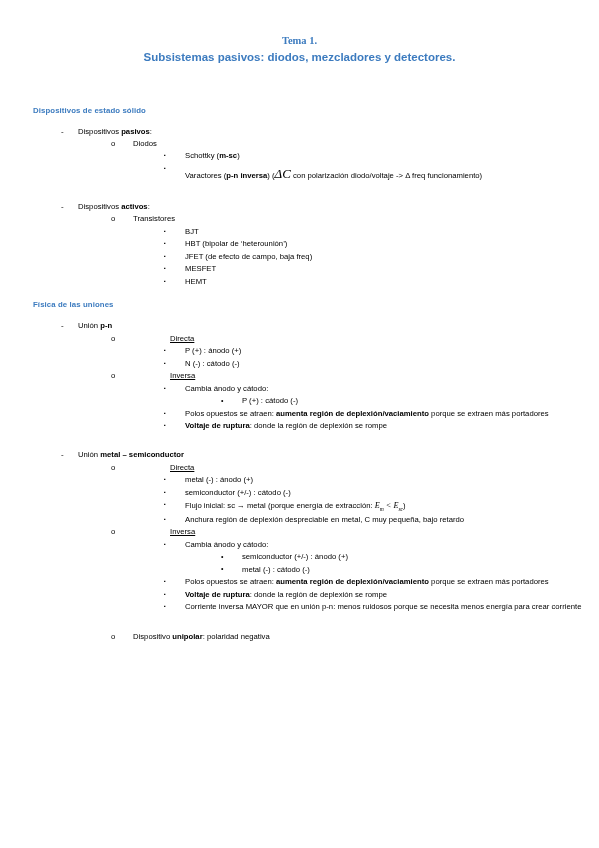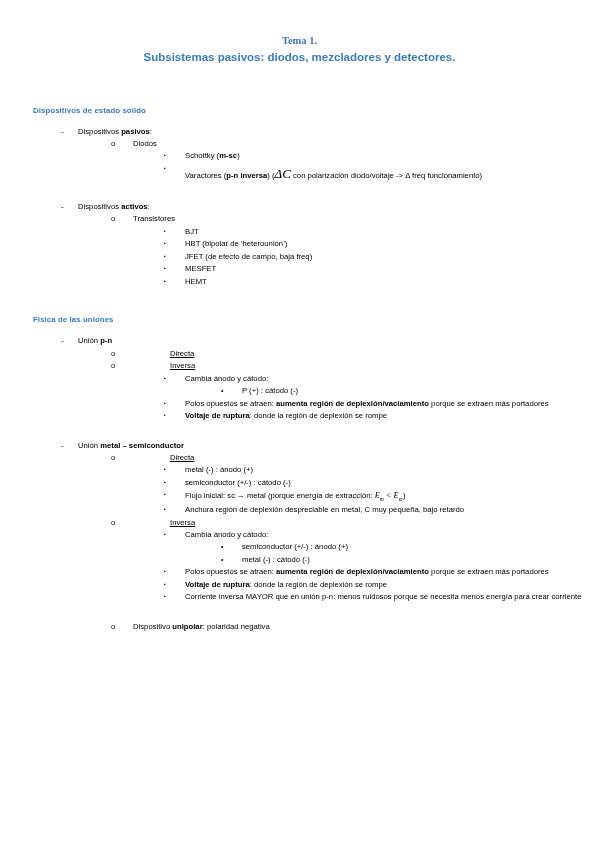--- a/index.html
+++ b/index.html
@@ -37,21 +37,21 @@
   
   .section-head {
     color: #3C7BBF;
     font-weight: bold;
     font-size: 7.8px;
     margin: 0;
     padding-left: 33px;
     letter-spacing: .1px;
   }
   .sec-1 { margin-top: 41px; }
-  .sec-2 { margin-top: 27px; }
+  .sec-2 { margin-top: 12px; }
 
   
   ul {
     list-style: none;
     margin: 0;
     padding: 0;
   }
   li {
     position: relative;
     font-size: 7.7px;
@@ -184,20 +184,30 @@
     <li class="gap-top">
       <span class="marker">-</span>
       <span class="txt"><span>Unión </span><b>p-n</b></span>
 
       <ul class="lvl2">
 
         <li>
           <span class="marker">o</span>
           <span class="txt"><u class="ul">Directa</u></span>
 
+          <ul class="lvl3">
+            <li>
+              <span class="marker">▪</span>
+              <span class="txt">P (+) : ánodo (+)</span>
+            </li>
+            <li>
+              <span class="marker">▪</span>
+              <span class="txt">N (-) : cátodo (-)</span>
+            </li>
+          </ul>
         </li>
 
         <li>
           <span class="marker">o</span>
           <span class="txt"><u class="ul">Inversa</u></span>
 
           <ul class="lvl3">
             <li>
               <span class="marker">▪</span>
               <span class="txt">Cambia ánodo y cátodo:</span>

